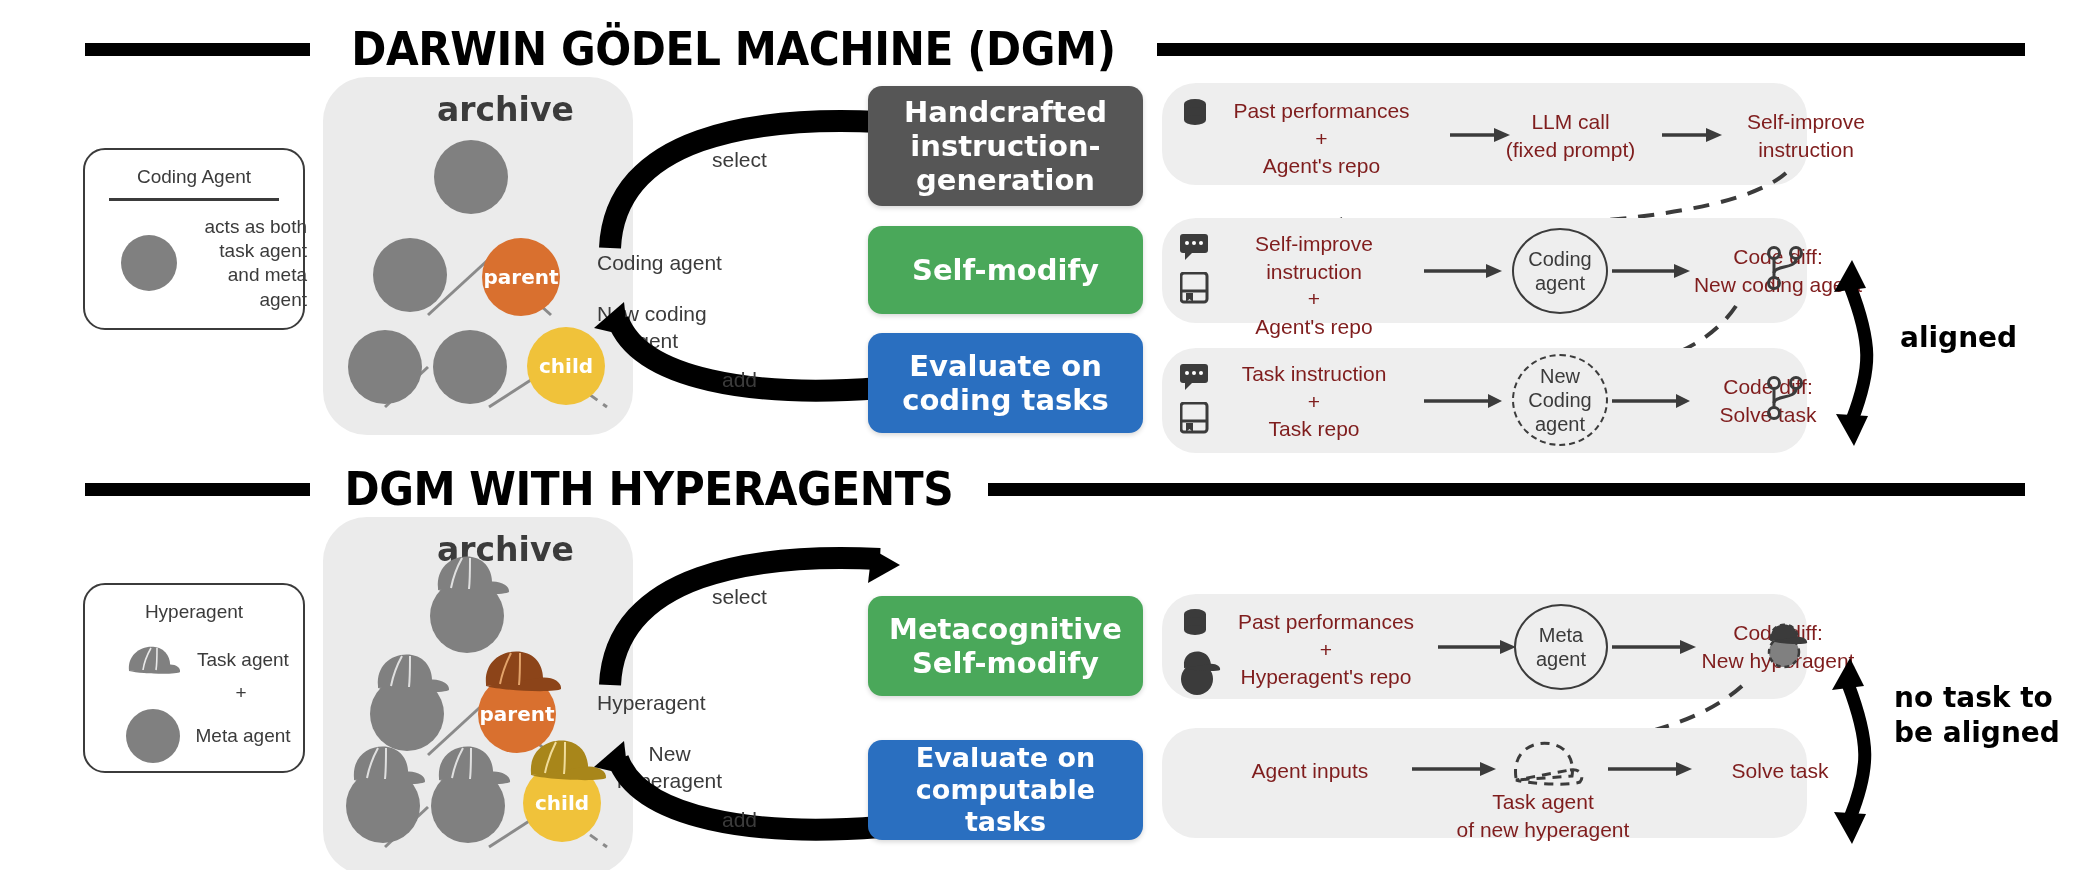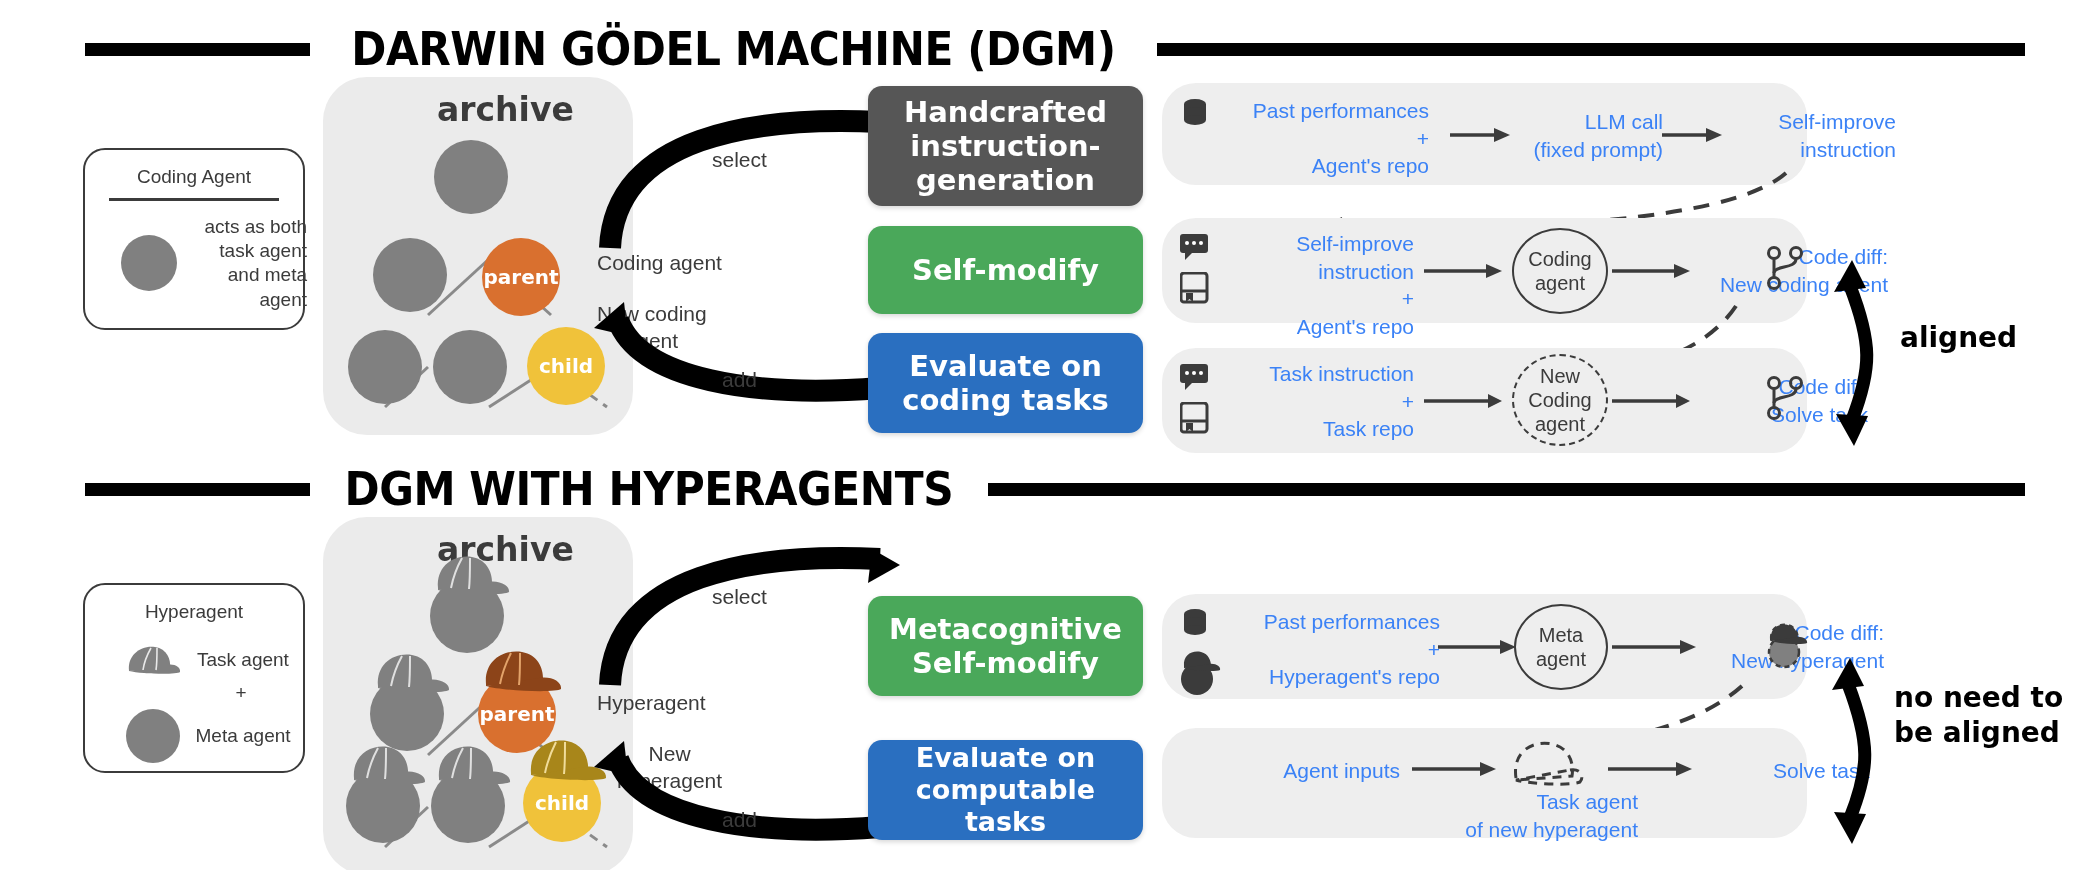--- a/index.html
+++ b/index.html
@@ -85,22 +85,22 @@
     font-weight: 700; font-size: 29px; line-height: 1.18;
     white-space: pre-line; padding: 24px 10px;
     box-shadow: 0 2px 5px rgba(0,0,0,0.16);
   }
 
   
   .detail-panel {
     position: absolute; background: #eeeeee; border-radius: 34px;
   }
   .dp-text {
-    position: absolute; font-size: 21px; color: #3b82f6;
-    line-height: 1.32; text-align: right; white-space: pre-line;
+    position: absolute; font-size: 21px; color: #7f1d1d;
+    line-height: 1.32; text-align: center; white-space: pre-line;
   }
   .dp-icon { position: absolute; }
   .agent-ellipse {
     position: absolute; border-radius: 50%;
     display: flex; align-items: center; justify-content: center;
     text-align: center; font-size: 20px; color: #3b3b3b;
     line-height: 1.2; white-space: pre-line;
   }
   .agent-ellipse.solid { border: 2.5px solid #3b3b3b; }
   .agent-ellipse.dashed { border: 2.5px dashed #3b3b3b; }
@@ -453,16 +453,16 @@
     <line x1="0" y1="9" x2="70" y2="9" stroke="#3b3b3b" stroke-width="3.5"></line>
     <path d="M68,2 L84,9 L68,16 Z" fill="#3b3b3b"></path>
   </svg>
   <div class="dp-text" style="left:1690px; top:757px; width:180px;">Solve task</div>
 
   <svg class="dp-icon" width="80" height="200" style="left:1820px; top:650px;">
     <path d="M 28,34 C 50,92 50,118 30,168" stroke="#000" stroke-width="13" fill="none"></path>
     <path d="M 12,40 L 44,36 L 30,8 Z" fill="#000"></path>
     <path d="M 14,162 L 46,164 L 32,194 Z" fill="#000"></path>
   </svg>
-  <div class="align-note" style="left:1894px; top:680px;">no need to
+  <div class="align-note" style="left:1894px; top:680px;">no task to
 be aligned</div>
 
 </div>
 
 </body></html>

